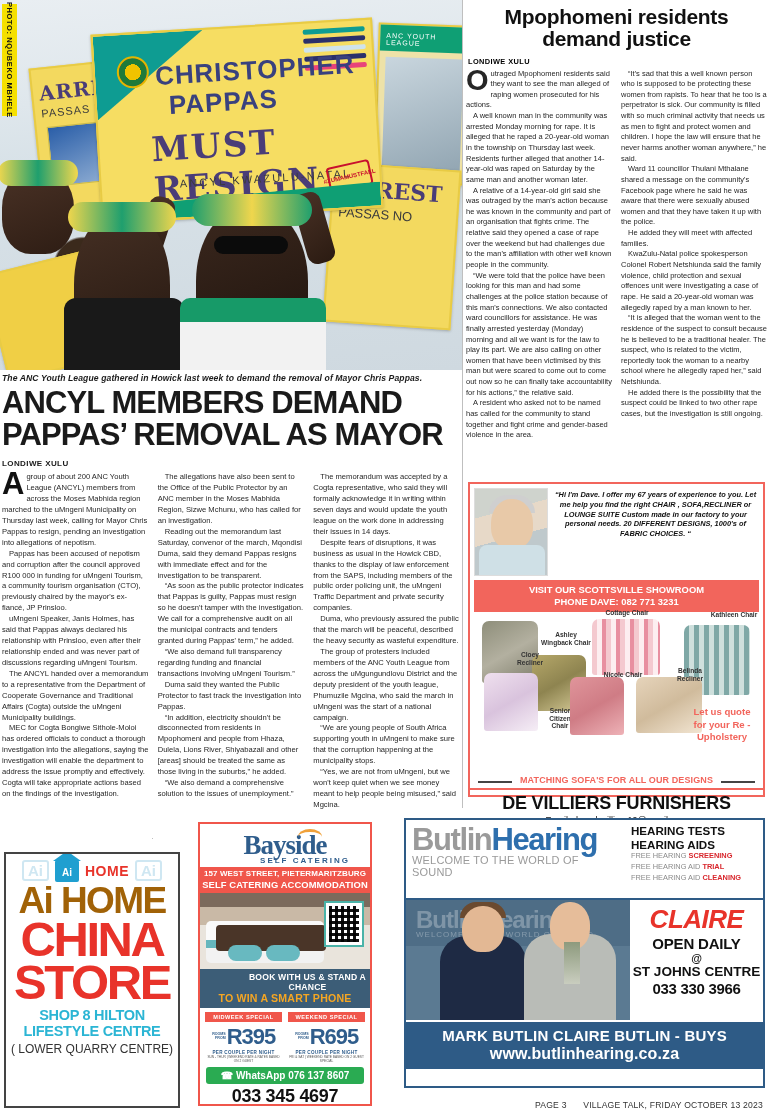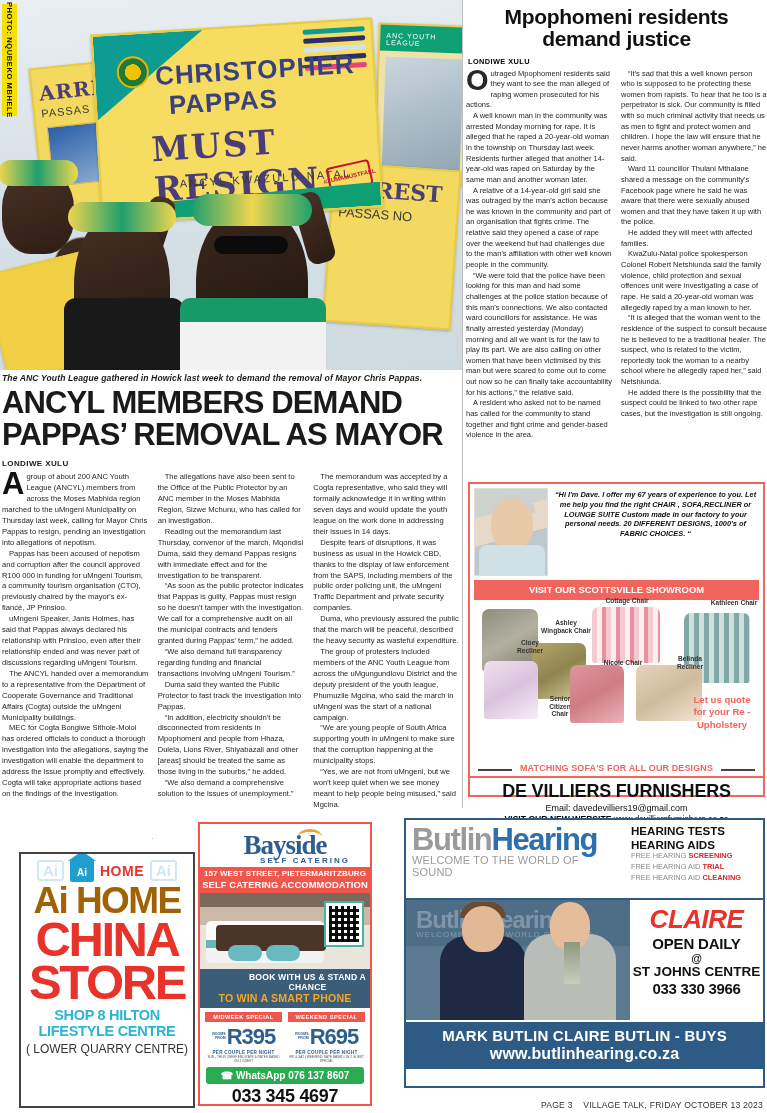--- a/index.html
+++ b/index.html
@@ -211,21 +211,21 @@
   .dv-email { font-size: 9px; color:#111; padding-top:1px;}
   .dv-web { font-size: 8.6px; padding-top:1px;}
   .dv-web b { font-weight:bold; }
   .dv-upho {
     position:absolute; right: 4px; bottom: 30px; width: 66px;
     font-size: 9.6px; font-weight: bold; color:#f2655c; text-align:center; line-height:1.3;
   }
 
   
   .ad-ai {
-    position: absolute; left: 19px; top: 852px; width: 176px; height: 256px;
+    position: absolute; left: 4px; top: 852px; width: 176px; height: 256px;
     border: 2px solid #444; background: #fff; overflow:hidden;
   }
   .ai-logorow { display:flex; align-items:center; justify-content:center; gap:6px;
      height: 30px; padding-top: 3px;}
   .ai-ghost { font-size: 15px; font-weight:bold; color:#cfe7f2; border:2px solid #cfe7f2;
      border-radius:3px; padding:0 4px; }
   .ai-house { width: 24px; height: 22px; background:#1f9fd0; position: relative;
      border-radius:2px; color:#fff; font-size:10px; font-weight:bold; text-align:center;
      line-height: 26px;}
   .ai-house::before { content:""; position:absolute; left:-2px; top:-9px; width:0;height:0;
@@ -338,21 +338,21 @@
   .but-foot { background:#2e5b86; color:#fff; text-align:center; padding: 5px 0 6px 0;
     border-top: 2px solid #fff; }
   .but-f1 { font-size: 15px; font-weight: bold; letter-spacing:.2px;}
   .but-f2 { font-size: 16px; font-weight: bold; letter-spacing:.1px; padding-top:1px;}
 
   
   .pg-footer {
     position: absolute; right: 4px; bottom: 3px; font-size: 8.6px; color: #333;
     letter-spacing: .2px;
   }
-  .pg-footer span { margin-left: 8px; }
+  .pg-footer span { margin-left: 14px; }
   .vrule { position:absolute; background:#bfbfbf; }
 </style>
 </head>
 <body>
 
 <div class="page">
 
   <div class="left-col">
 
     <div class="photo-wrap">
@@ -424,21 +424,21 @@
 
     <div class="byline">LONDIWE XULU</div>
 
     <div class="story-cols">
       <p class="first dropcap">A group of about 200 ANC Youth League (ANCYL) members from across the Moses Mabhida region marched to the uMngeni Municipality on Thursday last week, calling for Mayor Chris Pappas to resign, pending an investigation into allegations of nepotism.</p>
       <p>Pappas has been accused of nepotism and corruption after the council approved R100 000 in funding for uMngeni Tourism, a community tourism organisation (CTO), previously chaired by the mayor's ex-fiancé, JP Prinsloo.</p>
       <p>uMngeni Speaker, Janis Holmes, has said that Pappas always declared his relationship with Prinsloo, even after their relationship ended and was never part of discussions regarding uMngeni Tourism.</p>
       <p>The ANCYL handed over a memorandum to a representative from the Department of Cooperate Governance and Traditional Affairs (Cogta) outside the uMngeni Municipality buildings.</p>
       <p>MEC for Cogta Bongiwe Sithole-Moloi has ordered officials to conduct a thorough investigation into the allegations, saying the investigation will enable the department to address the issue promptly and effectively. Cogta will take appropriate actions based on the findings of the investigation.</p>
       <p>The allegations have also been sent to the Office of the Public Protector by an ANC member in the Moses Mabhida Region, Sizwe Mchunu, who has called for an investigation.</p>
-      <p>Reading out the memorandum last Thursday, convenor of the march, Mqondisi Duma, said they demand Pappas resigns with immediate effect and for the investigation to be transparent.</p>
+      <p>Reading out the memorandum last Saturday, convenor of the march, Mqondisi Duma, said they demand Pappas resigns with immediate effect and for the investigation to be transparent.</p>
       <p>“As soon as the public protector indicates that Pappas is guilty, Pappas must resign so he doesn't tamper with the investigation. We call for a comprehensive audit on all the municipal contracts and tenders granted during Pappas' term,” he added.</p>
       <p>“We also demand full transparency regarding funding and financial transactions involving uMngeni Tourism.”</p>
       <p>Duma said they wanted the Public Protector to fast track the investigation into Pappas.</p>
       <p>“In addition, electricity shouldn't be disconnected from residents in Mpophomeni and people from Hhaza, Dulela, Lions River, Shiyabazali and other [areas] should be treated the same as those living in the suburbs,” he added.</p>
       <p>“We also demand a comprehensive solution to the issues of unemployment.”</p>
       <p>The memorandum was accepted by a Cogta representative, who said they will formally acknowledge it in writing within seven days and would update the youth league on the work done in addressing their issues in 14 days.</p>
       <p>Despite fears of disruptions, it was business as usual in the Howick CBD, thanks to the display of law enforcement from the SAPS, including members of the public order policing unit, the uMngeni Traffic Department and private security companies.</p>
       <p>Duma, who previously assured the public that the march will be peaceful, described the heavy security as wasteful expenditure.</p>
       <p>The group of protesters included members of the ANC Youth League from across the uMgungundlovu District and the deputy president of the youth league, Phumuzile Mgcina, who said the march in uMngeni was the start of a national campaign.</p>
       <p>“We are young people of South Africa supporting youth in uMngeni to make sure that the corruption happening at the municipality stops.</p>
@@ -471,20 +471,21 @@
     <div class="dv-top">
       <div class="dv-photo">
         <div class="hair"></div>
           <div class="head"></div>
           <div class="shirt"></div>
       </div>
       <div class="dv-quote">“Hi I'm Dave. I offer my 67 years of experience to you. Let me help you find the right CHAIR , SOFA,RECLINER or LOUNGE SUITE Custom made in our factory to your personal needs. 20 DIFFERENT DESIGNS, 1000's of FABRIC CHOICES. “</div>
     </div>
     <div class="dv-cta">
       <div>VISIT OUR SCOTTSVILLE SHOWROOM</div>
+      <div>PHONE DAVE: 082 771 3231</div>
     </div>
 
     <div class="dv-chairs">
       <div class="ch" style="left:8px; top:6px; width:56px; height:62px;
            background:linear-gradient(150deg,#8e8e7a,#b3b0a0,#7d7c6a);"></div>
       <div class="ch-lbl" style="left:66px; top:16px; width:52px;">Ashley Wingback Chair</div>
 
       <div class="ch" style="left:118px; top:4px; width:68px; height:56px;
            background:repeating-linear-gradient(90deg,#f4c9cf 0 5px,#fdeef0 5px 10px,#e88fa0 10px 14px);"></div>
       <div class="ch-lbl" style="left:130px; top:-6px; width:46px;">Cottage Chair</div>

